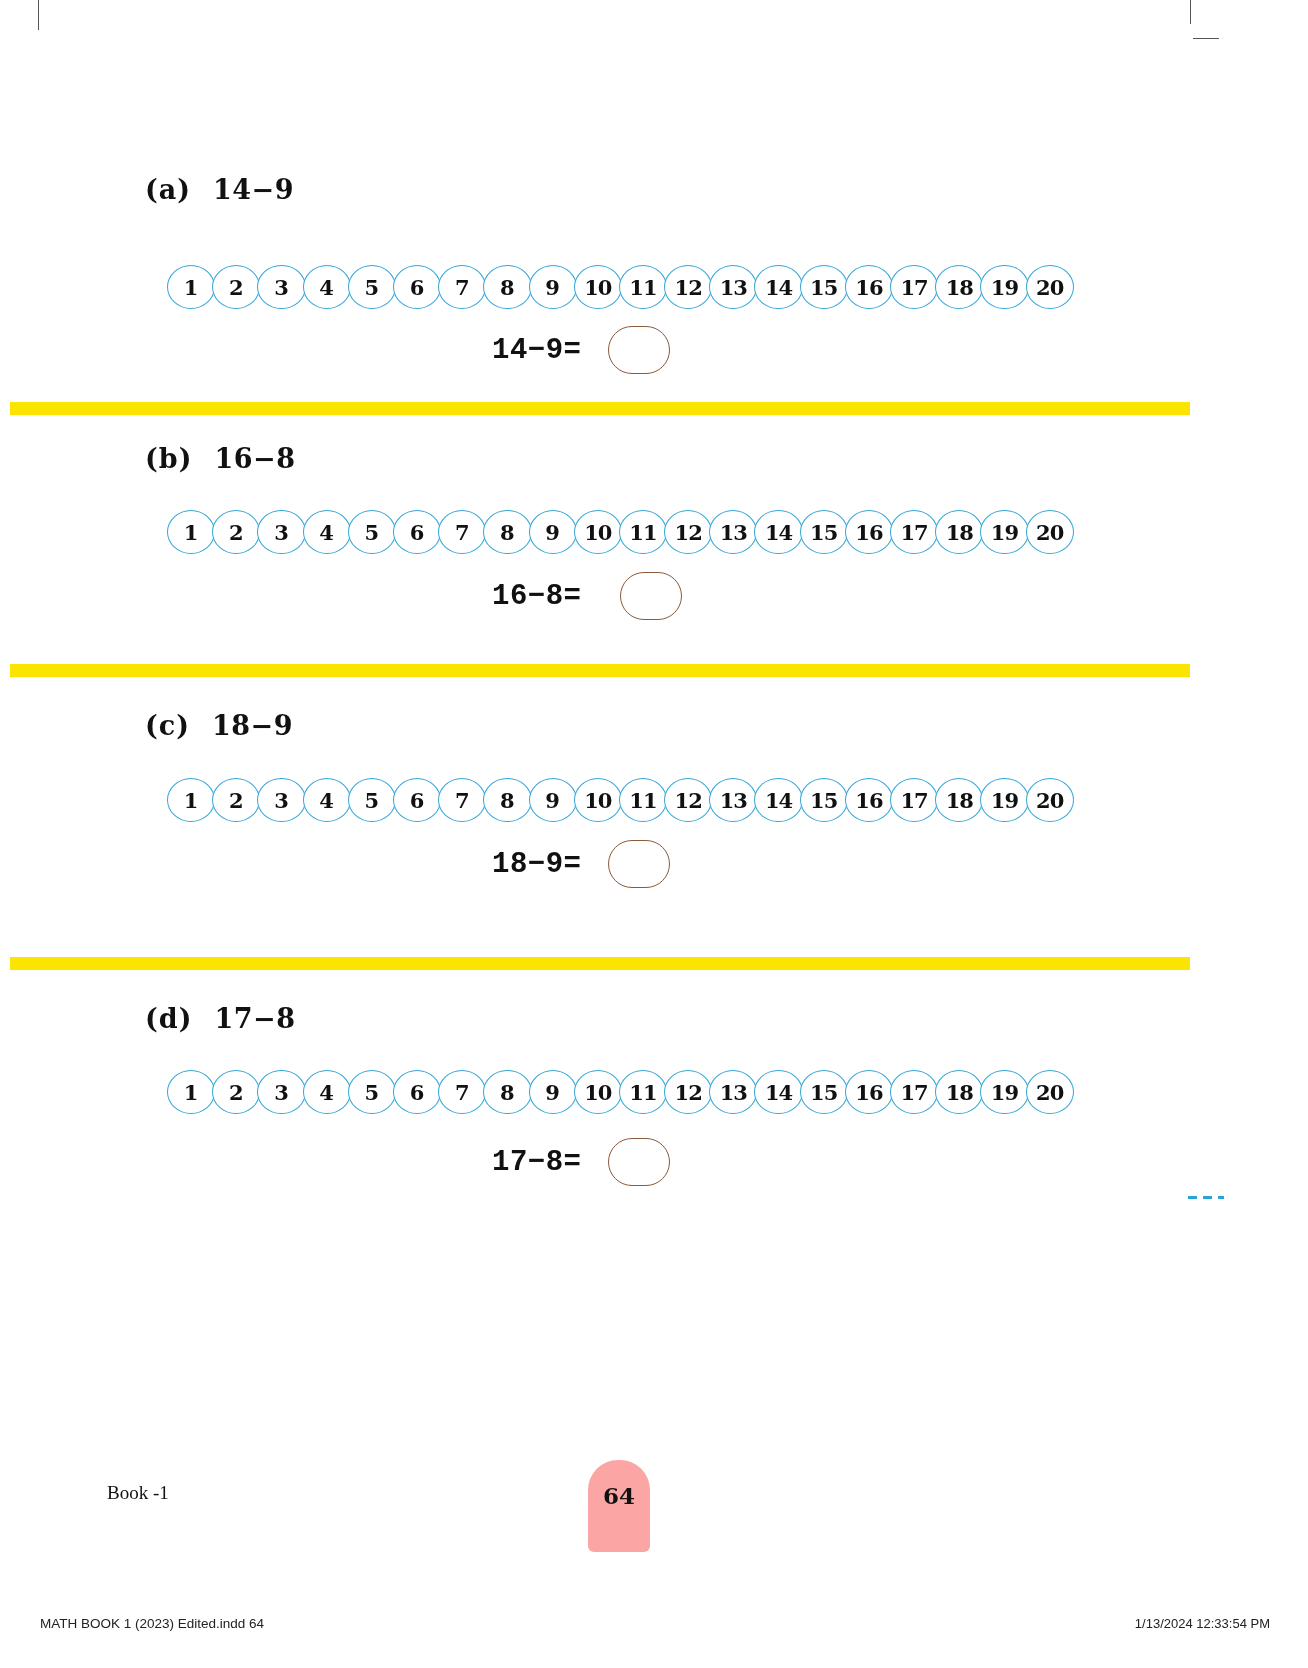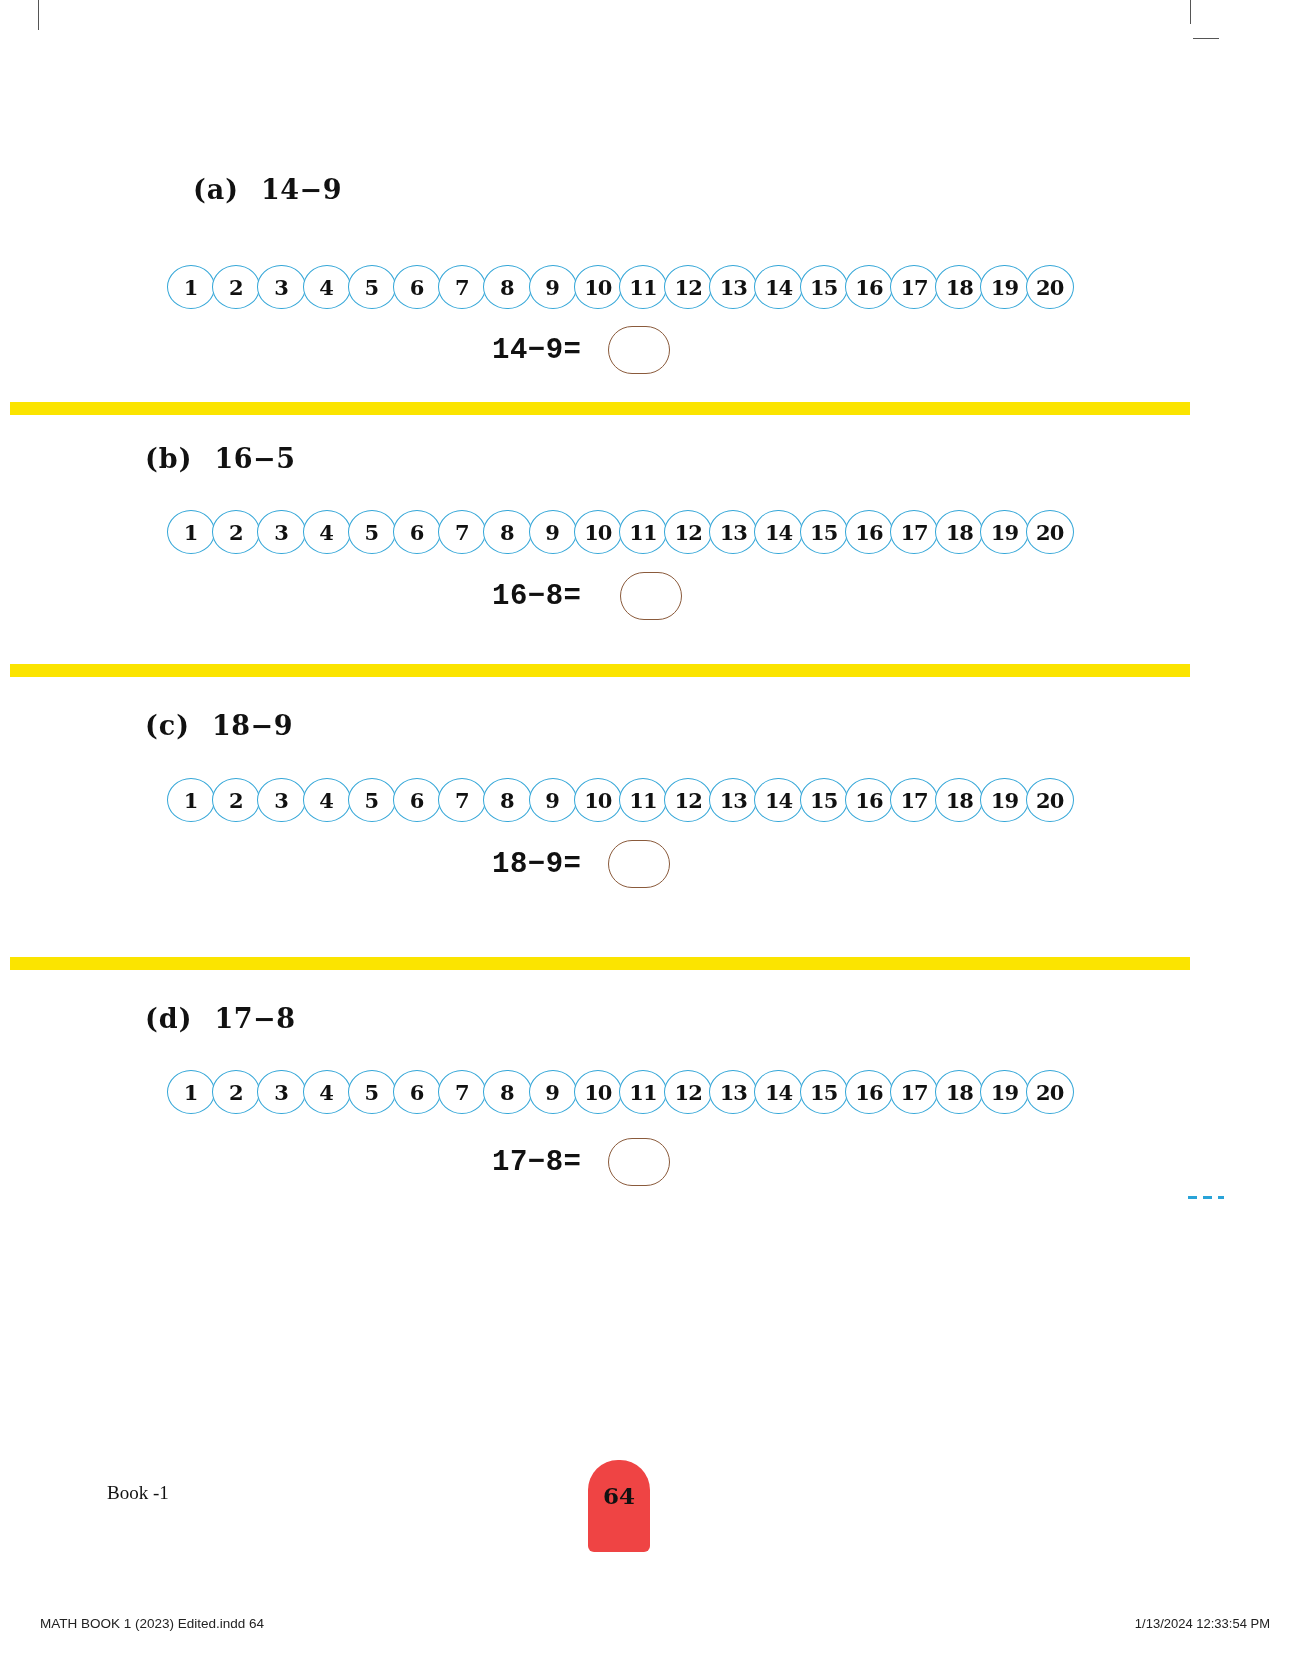--- a/index.html
+++ b/index.html
@@ -119,21 +119,21 @@
     font-size: 19px;
     color: #111;
     font-family: "Liberation Serif", serif;
   }
   .pagetab {
     position: absolute;
     left: 588px;
     top: 1460px;
     width: 62px;
     height: 92px;
-    background: #ef4444;
+    background: #fca5a5;
     border-radius: 30px 30px 6px 6px;
     display: flex;
     justify-content: center;
     padding-top: 22px;
     box-sizing: border-box;
   }
   .pagetab span {
     font-family: "DejaVu Serif", serif;
     font-weight: bold;
     font-size: 23px;
@@ -161,21 +161,21 @@
 
 <div class="page">
 
   <div class="crop crop-tl-v"></div>
   <div class="crop crop-tr-v"></div>
   <div class="crop crop-tr-h"></div>
   <div class="crop-dash"></div>
 
 
   <div class="qblock">
-    <div class="qlabel" style="top:174px;margin-left:48px;">
+    <div class="qlabel" style="top:174px;">
       <span>(a)</span><span class="expr">14−9</span>
     </div>
     <div class="strip" style="top:265px;">
       <div class="cell">1</div>
       <div class="cell">2</div>
       <div class="cell">3</div>
       <div class="cell">4</div>
       <div class="cell">5</div>
       <div class="cell">6</div>
       <div class="cell">7</div>
@@ -196,21 +196,21 @@
     <div class="answer-row" style="left:492px; top:326px;">
       <span class="answer-expr">14−9=</span>
       <span class="answer-box"></span>
     </div>
   </div>
 
   <div class="sep" style="top:402px;"></div>
 
   <div class="qblock">
     <div class="qlabel" style="top:443px;">
-      <span>(b)</span><span class="expr">16−5</span>
+      <span>(b)</span><span class="expr">16−8</span>
     </div>
     <div class="strip" style="top:510px;">
       <div class="cell">1</div>
       <div class="cell">2</div>
       <div class="cell">3</div>
       <div class="cell">4</div>
       <div class="cell">5</div>
       <div class="cell">6</div>
       <div class="cell">7</div>
       <div class="cell">8</div>

